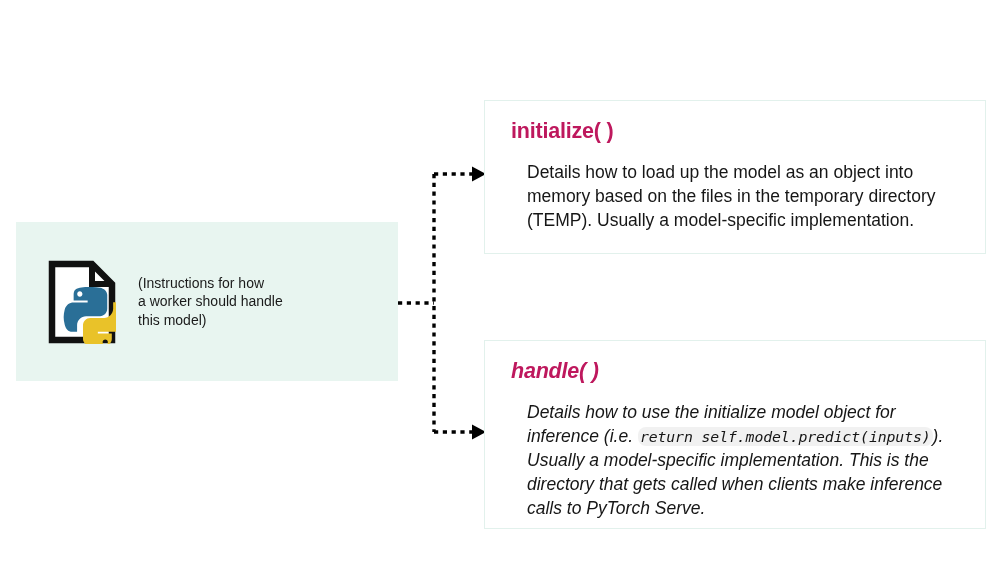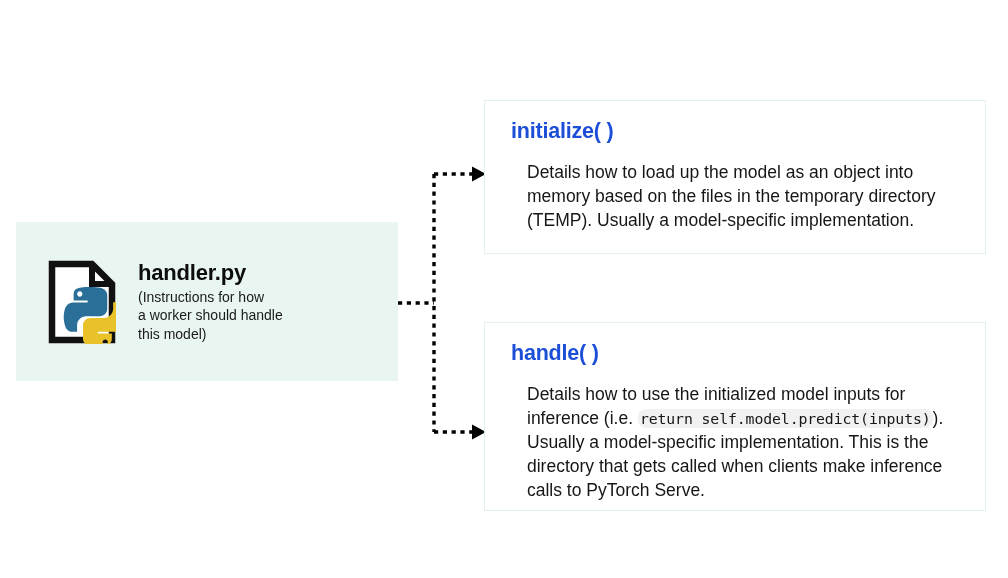--- a/index.html
+++ b/index.html
@@ -74,31 +74,32 @@
     padding: 18px 22px 16px 26px;
   }
   #card-initialize {
     left: 484px;
     top: 100px;
     width: 502px;
     height: 154px;
   }
   #card-handle {
     left: 484px;
-    top: 322px;
+    top: 340px;
     width: 502px;
     height: 189px;
+    font-style: italic;
   }
   .method-name {
     font-size: 21.5px;
     font-weight: bold;
     letter-spacing: -0.2px;
     line-height: 1.2;
     margin: 0 0 3px 0;
-    color: #1d4ed8;
+    color: #be185d;
   }
   .method-desc {
     font-size: 17.5px;
     line-height: 1.37;
     color: #161616;
     margin: 16px;
   }
   code.inline-code {
     font-family: "DejaVu Sans Mono", "Liberation Mono", monospace;
     font-size: 14.8px;
@@ -122,21 +123,20 @@
 
       <g transform="translate(16.5,27) scale(0.345)">
         <path fill="#2a6f97" d="M49.3 0C41 0 33.4 0.7 27.6 1.9 12.3 5 9.5 11.5 9.5 23.5v15.9h40.6v5.2H9.5C-2.6 44.6-13.2 51.9-16.5 65.8c-3.8 16-4 26 0 42.7 3 12.4 10 21.2 22.1 21.2h13.9v-19.1c0-13.8 11.9-25.9 26-25.9h40.5c11.6 0 20.9-9.6 20.9-21.3V23.5C107 12.2 97.4 3.7 86.1 1.9 79 0.7 71.6 0 64.3 0H49.3zM27.4 12.6c4.2 0 7.6 3.5 7.6 7.8 0 4.3-3.4 7.7-7.6 7.7-4.2 0-7.6-3.4-7.6-7.7 0-4.3 3.4-7.8 7.6-7.8z" transform="translate(17,0)"></path>
 
         <path fill="#e9c229" d="M124 44.6v18.5c0 14.4-12.2 26.5-26 26.5H57.5c-11.4 0-20.9 9.8-20.9 21.3v39.9c0 11.4 9.9 18 20.9 21.3 13.2 3.9 25.9 4.6 41.7 0 10.5-3 20.9-9.1 20.9-21.3v-16H79.6v-5.2h61.2c12.1 0 16.6-8.5 20.9-21.3 4.4-13.2 4.2-25.8 0-42.7-3-12.1-8.8-21.3-20.9-21.3H124zM101.1 152.2c4.2 0 7.6 3.4 7.6 7.7 0 4.3-3.4 7.8-7.6 7.8-4.2 0-7.6-3.5-7.6-7.8 0-4.3 3.4-7.7 7.6-7.7z" transform="translate(17,0)"></path>
       </g>
     </svg>
   </span>
 
   <span id="handler-text">
-    <div id="handler-title">handler.py</div>
     <div id="handler-subtitle">(Instructions for how
 a worker should handle
 this model)</div>
   </span>
 </div>
 
 <svg id="connector" viewBox="0 0 100 290" width="100" height="290" xmlns="http://www.w3.org/2000/svg">
   <g stroke="#000000" stroke-width="3.4" fill="none" stroke-dasharray="4.2,4.6" stroke-linecap="butt">
 
     <path d="M6 143 H42"></path>
@@ -152,14 +152,14 @@
   <polygon points="80,264.5 94,272 80,279.5" fill="#000000"></polygon>
 </svg>
 
 <div class="method-card" id="card-initialize">
   <div class="method-name">initialize( )</div>
   <div class="method-desc">Details how to load up the model as an object into memory based on the files in the temporary directory (TEMP). Usually a model-specific implementation.</div>
 </div>
 
 <div class="method-card" id="card-handle">
   <div class="method-name">handle( )</div>
-  <div class="method-desc"><span>Details how to use the initialized model inputs for inference (i.e. </span><code class="inline-code">return self.model.predict(inputs)</code><span>). Usually a model-specific implementation. This is the directory that gets called when clients make inference calls to PyTorch Serve.</span></div>
+  <div class="method-desc"><span>Details how to use the initialize model object for inference (i.e. </span><code class="inline-code">return self.model.predict(inputs)</code><span>). Usually a model-specific implementation. This is the directory that gets called when clients make inference calls to PyTorch Serve.</span></div>
 </div>
 
 </body></html>

